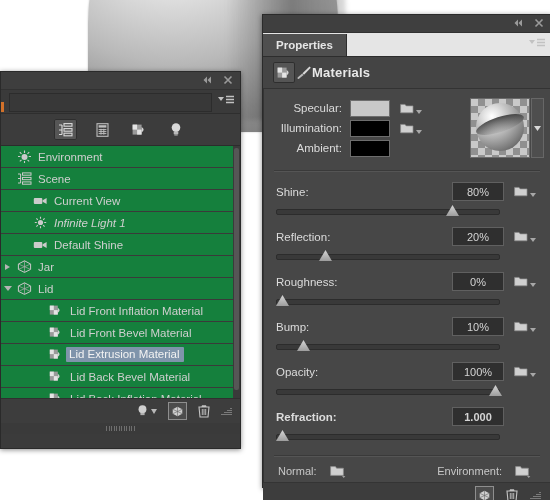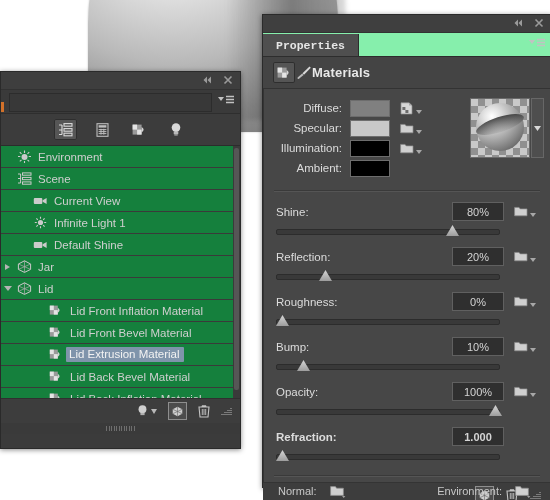--- a/index.html
+++ b/index.html
@@ -17,22 +17,22 @@
       background:linear-gradient(90deg, rgba(60,60,60,.0) 0%, rgba(70,70,70,.55) 55%, rgba(120,120,120,.25) 100%);
       border-radius:0 40% 20% 0 / 0 60% 20% 0;filter:blur(2px);}
 
   
   .panel{position:absolute;background:#3b3b3b;border:1px solid #2a2a2a;
          box-shadow:0 1px 5px rgba(0,0,0,.45);}
   .panel-titlebar{height:17px;background:#3f3f3f;position:relative;
          border-bottom:1px solid #323232;}
   .tb-btns{position:absolute;right:6px;top:2px;display:flex;gap:9px;align-items:center;}
   .tb-btn{width:12px;height:12px;opacity:.75;}
-  .tabstrip{height:23px;background:#86efac;display:flex;align-items:flex-end;position:relative;
-         border-bottom:1px solid #2d2d2d;font-family:Liberation Mono, monospace;}
+  .tabstrip{height:23px;background:#e5e5e5;display:flex;align-items:flex-end;position:relative;
+         border-bottom:1px solid #2d2d2d;}
   .tab{height:22px;padding:0 13px;display:flex;align-items:center;background:#4a4a4a;
          color:#d6d6d6;font-size:11.5px;font-weight:bold;border-right:1px solid #2d2d2d;}
   .tab.active{background:#4f4f4f;color:#e6e6e6;}
   .panel-menu{position:absolute;right:6px;top:5px;display:flex;align-items:center;gap:2px;}
 
   
   #scene-panel{left:0;top:71px;width:239px;height:376px;}
   #scene-panel .panel-titlebar{background:#3e3e3e;}
   #scene-panel .searchrow{height:23px;background:#3a3a3a;position:relative;border-bottom:1px solid #2e2e2e;}
   #scene-panel .searchbox{position:absolute;left:8px;top:3px;right:28px;height:17px;
@@ -205,21 +205,21 @@
         <div class="tree-row" style="padding-left: 16px;">
           <span class="tw"></span>
           <span class="row-ico">
             <svg width="15" height="13" viewBox="0 0 15 13">
               <rect x="0.8" y="4" width="8.5" height="6" rx="1" fill="#cbcbcb"></rect>
               <path d="M9.6 6.2 L13.6 4 V10 L9.6 7.8 Z" fill="#cbcbcb"></path>
             </svg>
           </span>
           <span class="row-lbl">Current View</span>
         </div>
-        <div class="tree-row" style="padding-left: 16px;">
+        <div class="tree-row" style="padding-left: 16px; font-style: italic;">
           <span class="tw"></span>
           <span class="row-ico">
             <svg width="15" height="13" viewBox="0 0 15 13">
               <circle cx="7.5" cy="6.5" r="2.6" fill="#cbcbcb"></circle>
               <path d="M7.5 0.8 V2.8 M7.5 10.2 V12.2 M1.8 6.5 H3.8 M11.2 6.5 H13.2 M3.4 2.4 L4.8 3.8 M10.2 9.2 L11.6 10.6 M11.6 2.4 L10.2 3.8 M4.8 9.2 L3.4 10.6" stroke="#cbcbcb" stroke-width="1.1"></path>
             </svg>
           </span>
           <span class="row-lbl">Infinite Light 1</span>
         </div>
         <div class="tree-row" style="padding-left: 16px;">
@@ -412,35 +412,20 @@
         <path d="M14.5 1.5 L7.5 8.2 L9 9.7 L15.8 2.8 Z" fill="#d8d8d8"></path>
         <path d="M7.2 8.6 L8.6 10 L4 13.8 Q2 14.6 2.6 12.6 Z" fill="#bcbcbc"></path>
       </svg>
     </span>
     <span style="font-size:13px;font-weight:bold;color:#e8e8e8;letter-spacing:.2px;">Materials</span>
   </div>
 
   <div id="props-body">
 
     <div class="swatch-rows" id="swatch-rows">
-        <div class="srow">
-          <span class="cap">Diffuse:</span>
-          <span class="swatch" style="background: rgb(128, 128, 128);"></span>
-          <span class="mini-ico">
-            <svg width="15" height="13" viewBox="0 0 15 13">
-              <path d="M1 0.8 H9 L12 3.6 V12 H1 Z" fill="#d6d6d6" stroke="#8d8d8d" stroke-width=".7"></path>
-              <path d="M9 0.8 V3.6 H12" fill="#a8a8a8"></path>
-              <rect x="2.4" y="5" width="3" height="3" fill="#6c6c6c"></rect>
-              <rect x="5.4" y="8" width="3" height="3" fill="#6c6c6c"></rect>
-            </svg>
-            <svg width="6" height="4" viewBox="0 0 6 4" style="margin-left: 1px; align-self: flex-end; margin-bottom: 1px;">
-              <path d="M0 0 H6 L3 4 Z" fill="#a8a8a8"></path>
-            </svg>
-          </span>
-        </div>
         <div class="srow">
           <span class="cap">Specular:</span>
           <span class="swatch" style="background: rgb(200, 200, 200);"></span>
           <span class="mini-ico">
             <svg width="15" height="13" viewBox="0 0 15 13">
               <path d="M0.6 2.4 H5 L6.2 3.9 H13 V10.8 H0.6 Z" fill="#d0d0d0" stroke="#8d8d8d" stroke-width=".7"></path>
             </svg>
             <svg width="6" height="4" viewBox="0 0 6 4" style="margin-left: 1px; align-self: flex-end; margin-bottom: 1px;">
               <path d="M0 0 H6 L3 4 Z" fill="#a8a8a8"></path>
             </svg>

